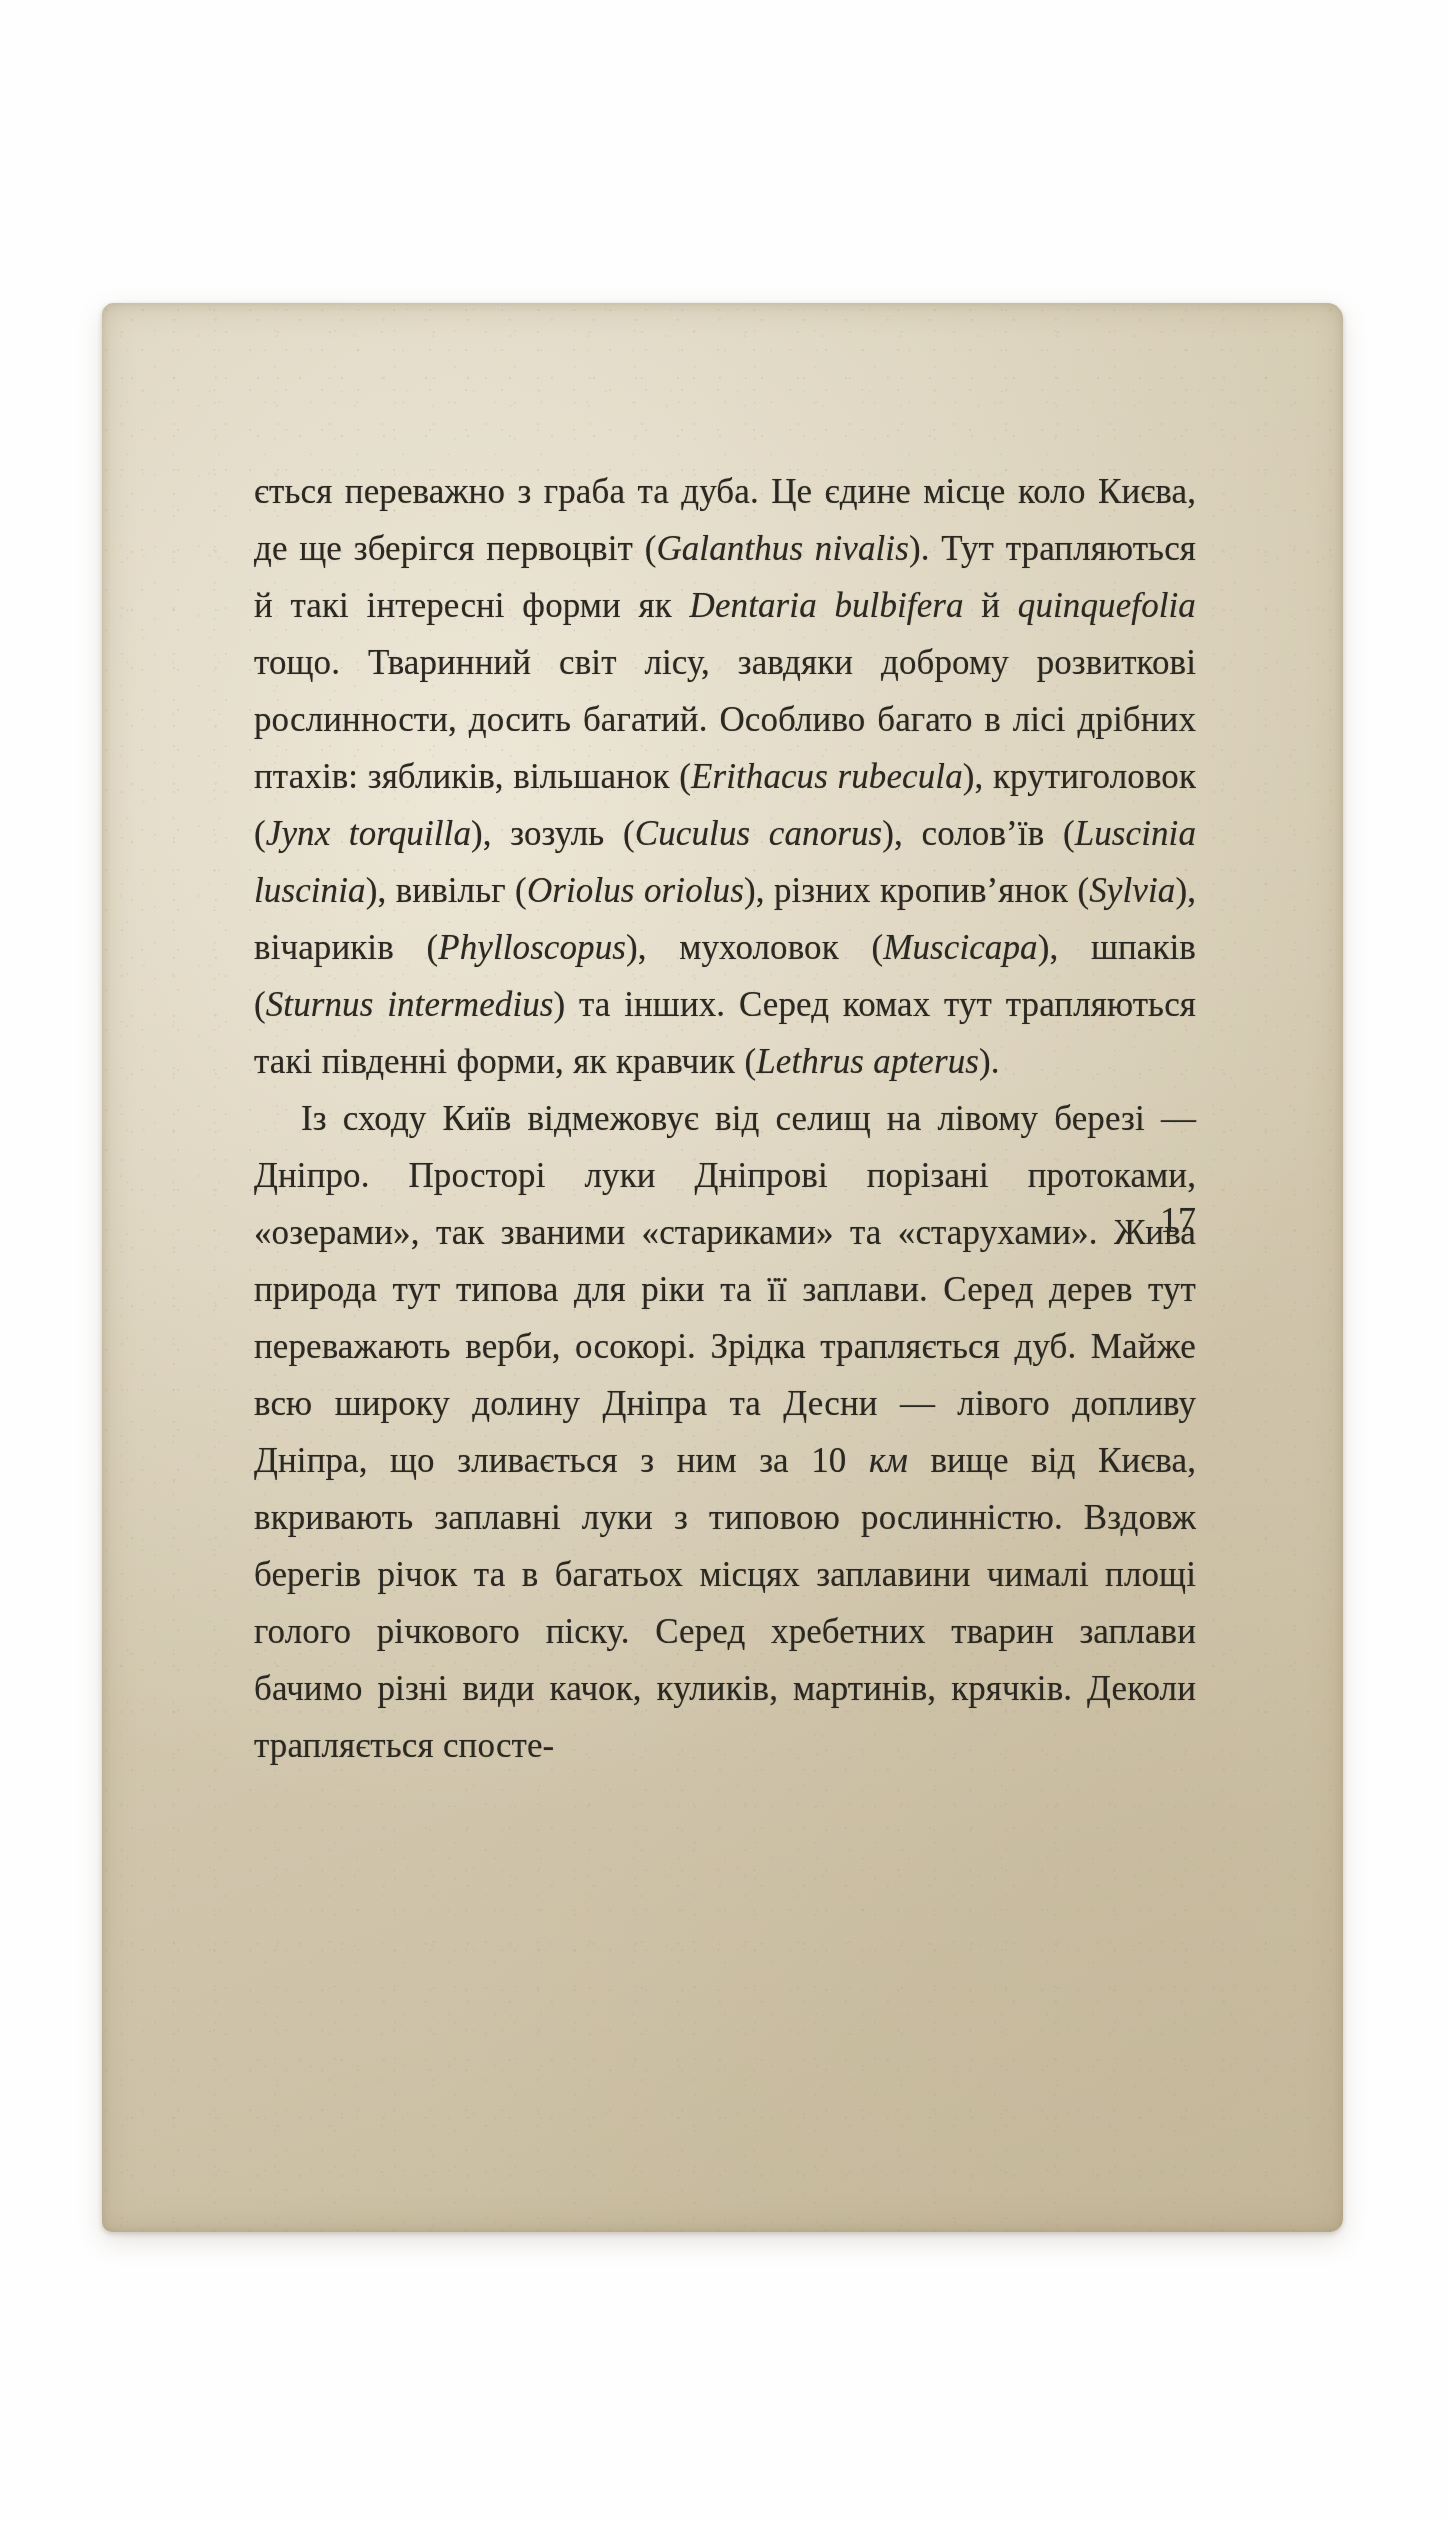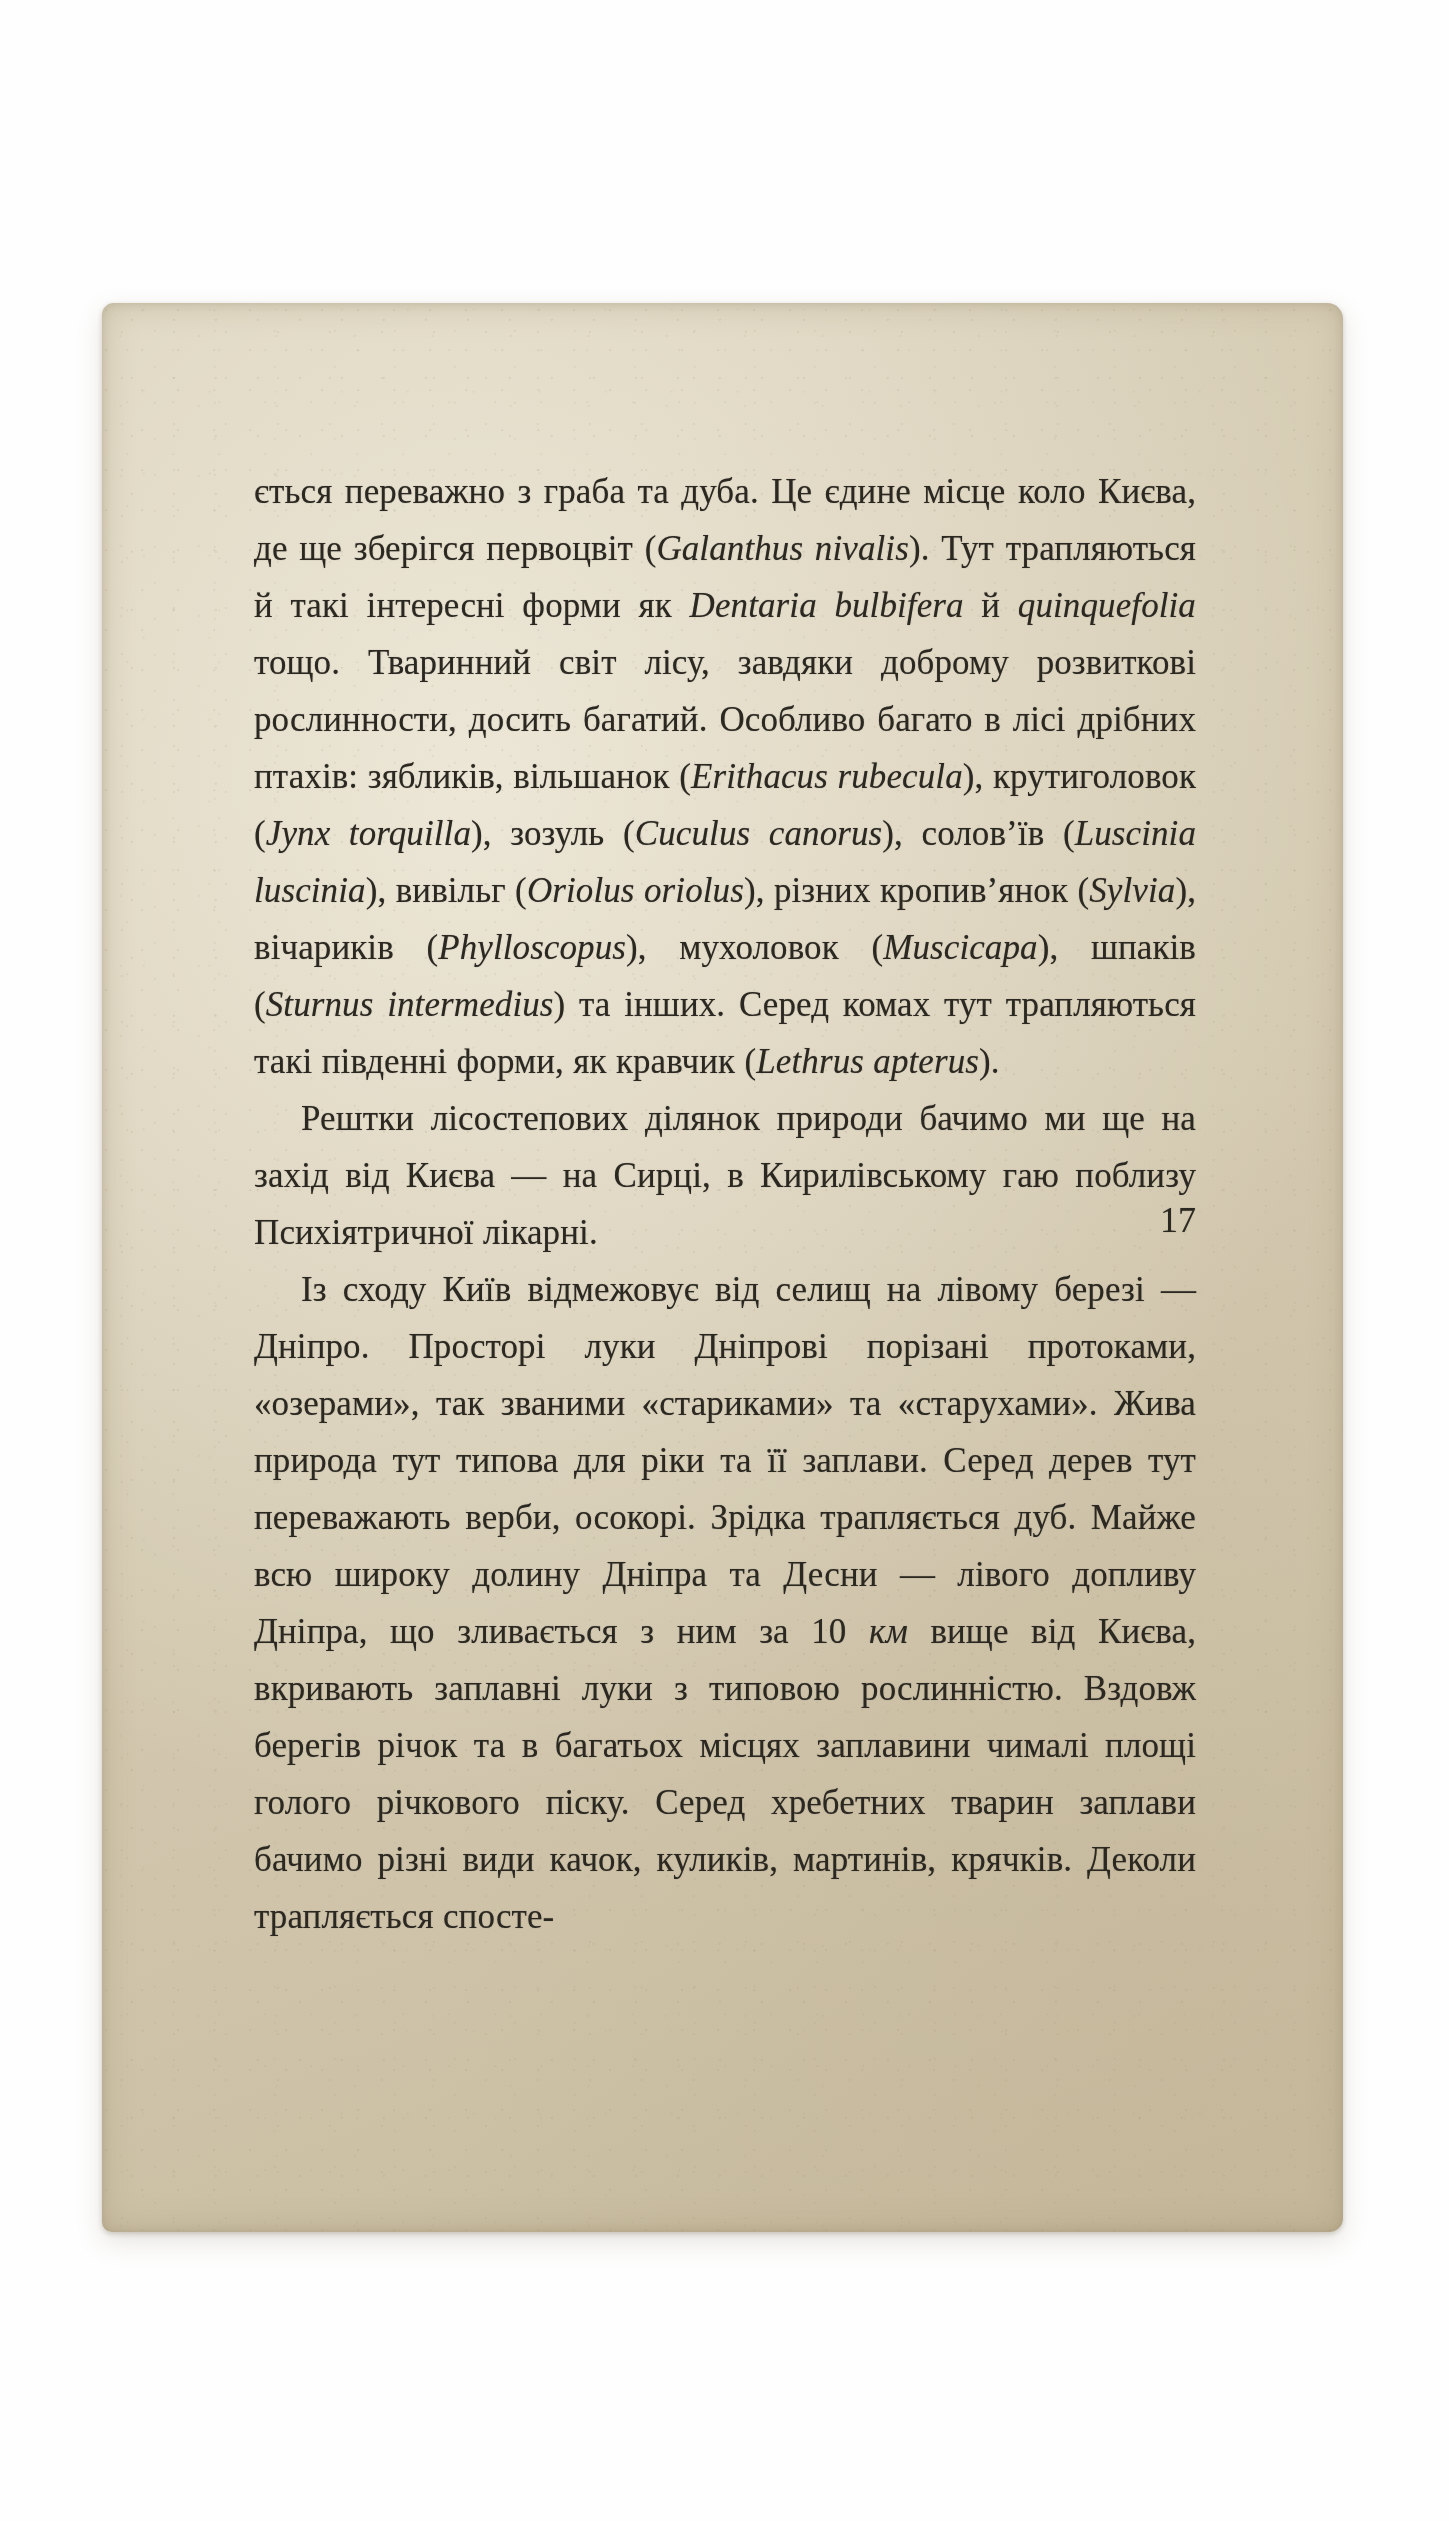--- a/index.html
+++ b/index.html
@@ -108,21 +108,20 @@
 </style>
 </head>
 <body>
 
 <div id="screen">
 
   <div id="page">
 
     <div id="textblock">
         <p class="para noindent"><span>ється переважно з граба та дуба. Це єдине місце коло Києва, де ще зберігся первоцвіт (</span><i class="sp">Galanthus nivalis</i><span>). Тут трапляються й такі інтересні форми як </span><i class="sp">Dentaria bulbifera</i><span> й </span><i class="sp">quinquefolia</i><span> тощо. Тваринний світ лісу, завдяки доброму розвиткові рослинности, досить багатий. Особливо багато в лісі дрібних птахів: зябликів, вільшанок (</span><i class="sp">Erithacus rubecula</i><span>), крутиголовок (</span><i class="sp">Jynx torquilla</i><span>), зозуль (</span><i class="sp">Cuculus canorus</i><span>), солов’їв (</span><i class="sp">Luscinia luscinia</i><span>), вивільг (</span><i class="sp">Oriolus oriolus</i><span>), різних кропив’янок (</span><i class="sp">Sylvia</i><span>), вічариків (</span><i class="sp">Phylloscopus</i><span>), мухоловок (</span><i class="sp">Muscicapa</i><span>), шпаків (</span><i class="sp">Sturnus intermedius</i><span>) та інших. Серед комах тут трапляються такі південні форми, як кравчик (</span><i class="sp">Lethrus apterus</i><span>).</span></p>
-        <p class="para"><span>Рештки лісостепових ділянок природи бачимо ми ще на захід від Києва — на Сирці, в Кирилівському гаю поблизу Психіятричної лікарні.</span></p>
         <p class="para"><span>Із сходу Київ відмежовує від селищ на лівому березі — Дніпро. Просторі луки Дніпрові порізані протоками, «озерами», так званими «стариками» та «старухами». Жива природа тут типова для ріки та її заплави. Серед дерев тут переважають верби, осокорі. Зрідка трапляється дуб. Майже всю широку долину Дніпра та Десни — лівого допливу Дніпра, що зливається з ним за 10 </span><i class="sp">км</i><span> вище від Києва, вкривають заплавні луки з типовою рослинністю. Вздовж берегів річок та в багатьох місцях заплавини чималі площі голого річкового піску. Серед хребетних тварин заплави бачимо різні види качок, куликів, мартинів, крячків. Деколи трапляється спосте-</span></p>
       </div>
 
     <div id="folio">17</div>
 
   </div>
 
 </div>
 
 

